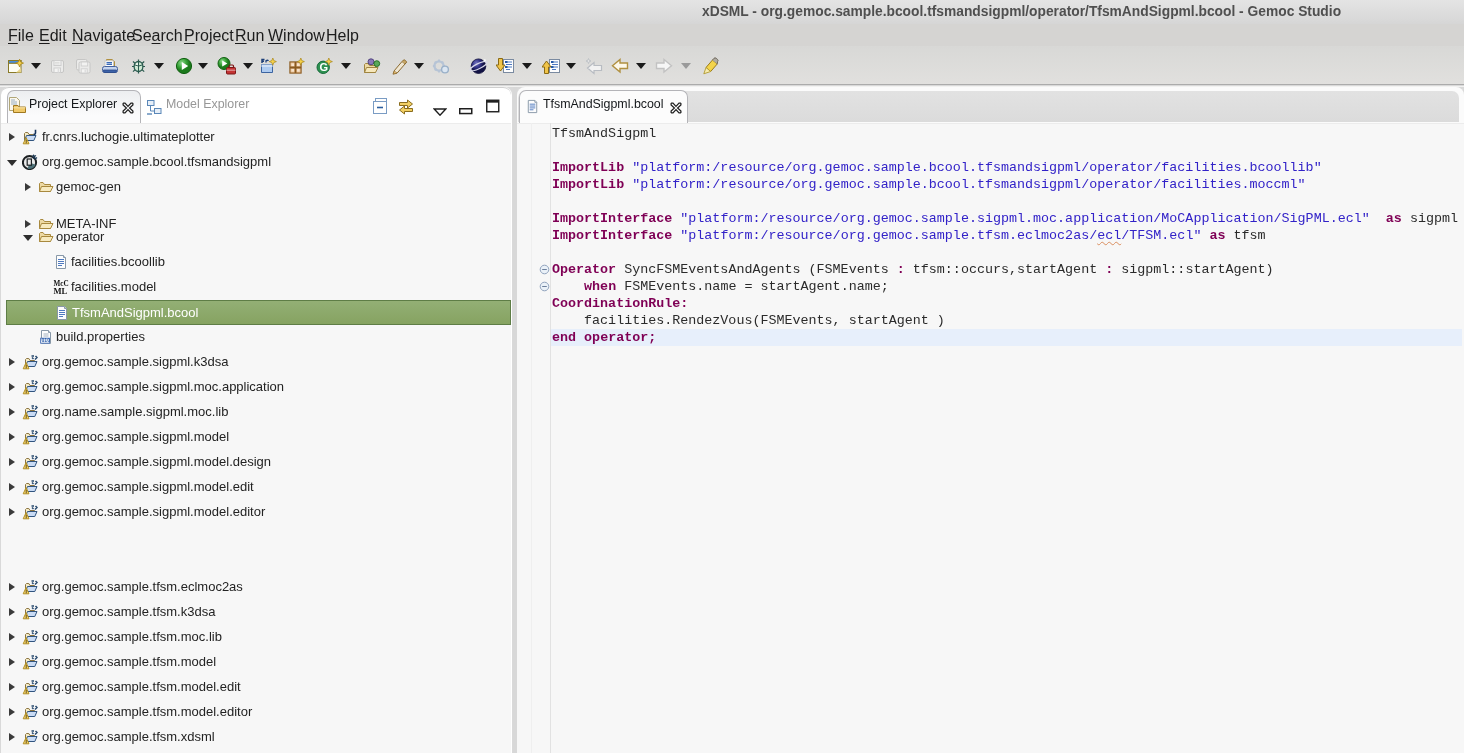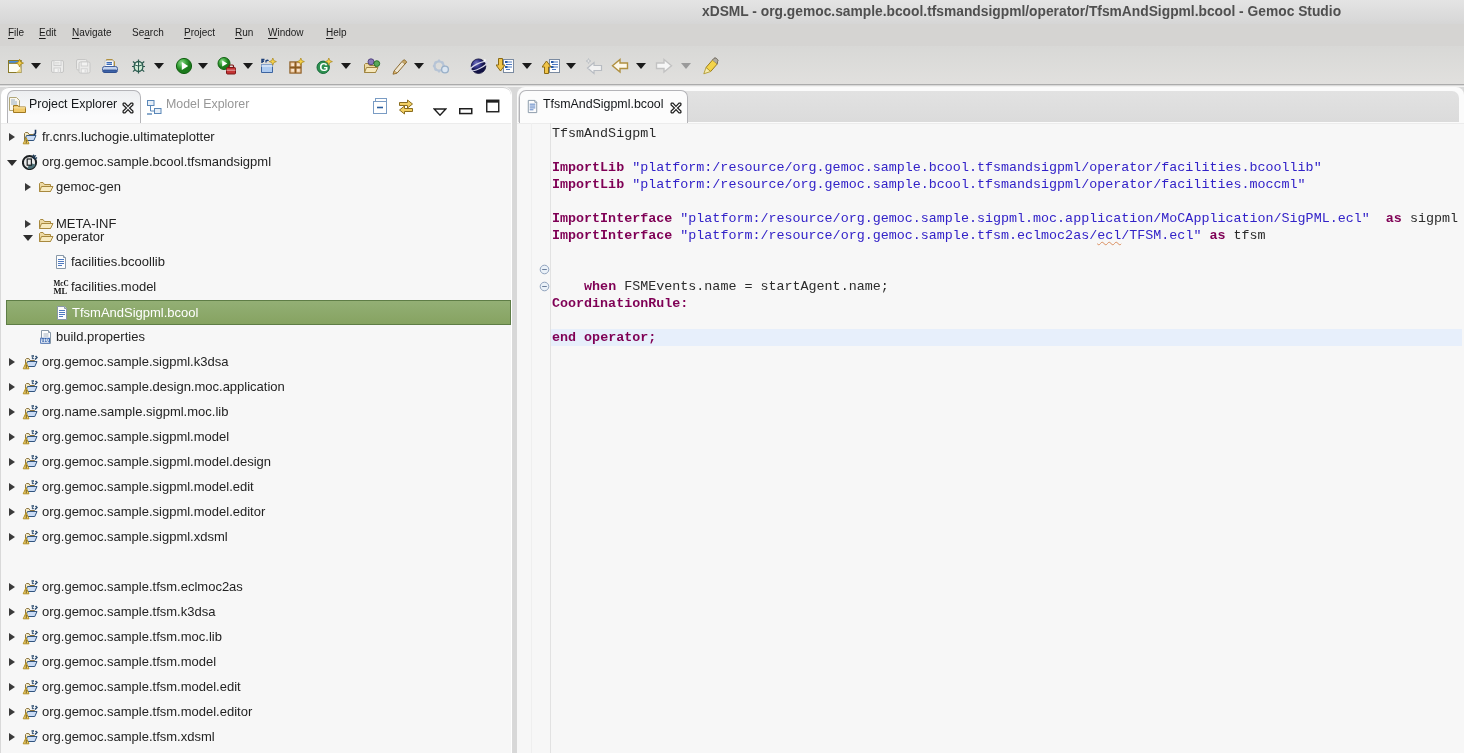--- a/index.html
+++ b/index.html
@@ -2,21 +2,21 @@
 <html><head>
 <meta charset="utf-8">
 <style>
 * { margin:0; padding:0; box-sizing:border-box; }
 html,body { width:1464px; height:753px; overflow:hidden; }
 body { font-family:"Liberation Sans", sans-serif; position:relative; background:#d9d9d9; }
 .abs { position:absolute; }
 #titlebar { left:0; top:0; width:1464px; height:24px; background:linear-gradient(#e4e4e4,#d6d6d6); }
 #title { left:702px; top:4px; font-size:13.8px; font-weight:bold; color:#4f4f4f; white-space:pre; }
 #menubar { left:0; top:24px; width:1464px; height:22px; background:#d5d4d2; }
-.mi { top:27px; font-size:10px; color:#1c1c1c; white-space:pre; }
+.mi { top:27px; font-size:16px; color:#1c1c1c; white-space:pre; }
 .mi u { text-decoration-thickness:1px; text-underline-offset:2px; }
 #toolbar { left:0; top:46px; width:1464px; height:39px; background:linear-gradient(#d8d8d6,#e1e0de); border-bottom:1px solid #ababab; }
 .dd { top:63px; width:0; height:0; border-left:5px solid transparent; border-right:5px solid transparent; border-top:6px solid #1a1a1a; }
 .dd.gray { border-top-color:#9a9a9a; }
 #leftstack { left:1px; top:87px; width:511px; height:666px; background:#ffffff; border-radius:8px 8px 0 0; }
 #lefthead { left:0; top:0; width:510px; height:36px; background:#ffffff; border-radius:8px 8px 0 0; border-top:1px solid #cfcfcf; }
 #treebg { left:0; top:36px; width:510px; height:630px; background:#f7f7f7; border-top:1px solid #ececec; }
 .tab { border:1px solid #b4b4b8; border-bottom:none; border-radius:7px 7px 0 0; }
 #ptab { left:6px; top:3px; width:134px; height:33px; background:linear-gradient(#eceef0,#fbfbfc 75%); }
 #ptablabel { left:28px; top:10px; font-size:12.4px; color:#15181b; white-space:pre; }
@@ -340,21 +340,21 @@
   <div class="abs trow" style="top:251px">
         <span class="exp-c" style="left:8px"></span>
         <span class="ticon" style="left:21px"><svg width="16" height="16" viewBox="0 0 16 16">
 <path d="M3.5 5.5 L3.5 11.5 L12.5 11.5 L12.5 6.5 L8 6.5 L6.8 4.5 L4.5 4.5 Z" fill="#f5ecc8" stroke="#8a7340" stroke-width="1"></path>
 <path d="M5.5 7.5 L15 7.5 L12.8 12.5 L3.5 12.5 Z" fill="#c9dbf5" stroke="#31557f" stroke-width="1"></path>
 <path d="M9.5 2 L12 2 M13.5 2 L15 3.5 L13 5.5 M10 3.5 L11.5 5" fill="none" stroke="#27496e" stroke-width="1.5"></path>
 <path d="M1.2 14.8 L7 14.8 L4.1 8.6 Z" fill="#f5d674" stroke="#b38f22" stroke-width="1"></path>
 <rect x="3.7" y="10.7" width="1" height="2.2" fill="#5c470e"></rect>
 <circle cx="4.2" cy="13.7" r="0.6" fill="#5c470e"></circle>
 </svg></span>
-        <span class="lbl" style="left:41px">org.gemoc.sample.design.moc.application</span>
+        <span class="lbl" style="left:41px">org.gemoc.sample.sigpml.moc.application</span>
       </div>
   <div class="abs trow" style="top:276px">
         <span class="exp-c" style="left:8px"></span>
         <span class="ticon" style="left:21px"><svg width="16" height="16" viewBox="0 0 16 16">
 <path d="M3.5 5.5 L3.5 11.5 L12.5 11.5 L12.5 6.5 L8 6.5 L6.8 4.5 L4.5 4.5 Z" fill="#f5ecc8" stroke="#8a7340" stroke-width="1"></path>
 <path d="M5.5 7.5 L15 7.5 L12.8 12.5 L3.5 12.5 Z" fill="#c9dbf5" stroke="#31557f" stroke-width="1"></path>
 <path d="M9.5 2 L12 2 M13.5 2 L15 3.5 L13 5.5 M10 3.5 L11.5 5" fill="none" stroke="#27496e" stroke-width="1.5"></path>
 <path d="M1.2 14.8 L7 14.8 L4.1 8.6 Z" fill="#f5d674" stroke="#b38f22" stroke-width="1"></path>
 <rect x="3.7" y="10.7" width="1" height="2.2" fill="#5c470e"></rect>
 <circle cx="4.2" cy="13.7" r="0.6" fill="#5c470e"></circle>
@@ -401,32 +401,20 @@
         <span class="exp-c" style="left:8px"></span>
         <span class="ticon" style="left:21px"><svg width="16" height="16" viewBox="0 0 16 16">
 <path d="M3.5 5.5 L3.5 11.5 L12.5 11.5 L12.5 6.5 L8 6.5 L6.8 4.5 L4.5 4.5 Z" fill="#f5ecc8" stroke="#8a7340" stroke-width="1"></path>
 <path d="M5.5 7.5 L15 7.5 L12.8 12.5 L3.5 12.5 Z" fill="#c9dbf5" stroke="#31557f" stroke-width="1"></path>
 <path d="M9.5 2 L12 2 M13.5 2 L15 3.5 L13 5.5 M10 3.5 L11.5 5" fill="none" stroke="#27496e" stroke-width="1.5"></path>
 <path d="M1.2 14.8 L7 14.8 L4.1 8.6 Z" fill="#f5d674" stroke="#b38f22" stroke-width="1"></path>
 <rect x="3.7" y="10.7" width="1" height="2.2" fill="#5c470e"></rect>
 <circle cx="4.2" cy="13.7" r="0.6" fill="#5c470e"></circle>
 </svg></span>
         <span class="lbl" style="left:41px">org.gemoc.sample.sigpml.model.editor</span>
-      </div>
-  <div class="abs trow" style="top:401px">
-        <span class="exp-c" style="left:8px"></span>
-        <span class="ticon" style="left:21px"><svg width="16" height="16" viewBox="0 0 16 16">
-<path d="M3.5 5.5 L3.5 11.5 L12.5 11.5 L12.5 6.5 L8 6.5 L6.8 4.5 L4.5 4.5 Z" fill="#f5ecc8" stroke="#8a7340" stroke-width="1"></path>
-<path d="M5.5 7.5 L15 7.5 L12.8 12.5 L3.5 12.5 Z" fill="#c9dbf5" stroke="#31557f" stroke-width="1"></path>
-<path d="M9.5 2 L12 2 M13.5 2 L15 3.5 L13 5.5 M10 3.5 L11.5 5" fill="none" stroke="#27496e" stroke-width="1.5"></path>
-<path d="M1.2 14.8 L7 14.8 L4.1 8.6 Z" fill="#f5d674" stroke="#b38f22" stroke-width="1"></path>
-<rect x="3.7" y="10.7" width="1" height="2.2" fill="#5c470e"></rect>
-<circle cx="4.2" cy="13.7" r="0.6" fill="#5c470e"></circle>
-</svg></span>
-        <span class="lbl" style="left:41px">org.gemoc.sample.sigpml.xdsml</span>
       </div>
   <div class="abs trow" style="top:451px">
         <span class="exp-c" style="left:8px"></span>
         <span class="ticon" style="left:21px"><svg width="16" height="16" viewBox="0 0 16 16">
 <path d="M3.5 5.5 L3.5 11.5 L12.5 11.5 L12.5 6.5 L8 6.5 L6.8 4.5 L4.5 4.5 Z" fill="#f5ecc8" stroke="#8a7340" stroke-width="1"></path>
 <path d="M5.5 7.5 L15 7.5 L12.8 12.5 L3.5 12.5 Z" fill="#c9dbf5" stroke="#31557f" stroke-width="1"></path>
 <path d="M9.5 2 L12 2 M13.5 2 L15 3.5 L13 5.5 M10 3.5 L11.5 5" fill="none" stroke="#27496e" stroke-width="1.5"></path>
 <path d="M1.2 14.8 L7 14.8 L4.1 8.6 Z" fill="#f5d674" stroke="#b38f22" stroke-width="1"></path>
 <rect x="3.7" y="10.7" width="1" height="2.2" fill="#5c470e"></rect>
 <circle cx="4.2" cy="13.7" r="0.6" fill="#5c470e"></circle>
@@ -530,16 +518,18 @@
     <circle cx="5.5" cy="5.5" r="4.3" fill="#eaf1f8" stroke="#91a3bd" stroke-width="1"></circle>
     <line x1="3.2" y1="5.5" x2="7.8" y2="5.5" stroke="#6c7f9c" stroke-width="1"></line>
     <circle cx="5.5" cy="22.5" r="4.3" fill="#eaf1f8" stroke="#91a3bd" stroke-width="1"></circle>
     <line x1="3.2" y1="22.5" x2="7.8" y2="22.5" stroke="#6c7f9c" stroke-width="1"></line>
   </svg>
   <div class="cl" style="top:2px">TfsmAndSigpml</div>
   <div class="cl" style="top:36px"><span class="kw">ImportLib</span> <span class="str">"platform:/resource/org.gemoc.sample.bcool.tfsmandsigpml/operator/facilities.bcoollib"</span></div>
   <div class="cl" style="top:53px"><span class="kw">ImportLib</span> <span class="str">"platform:/resource/org.gemoc.sample.bcool.tfsmandsigpml/operator/facilities.moccml"</span></div>
   <div class="cl" style="top:87px"><span class="kw">ImportInterface</span> <span class="str">"platform:/resource/org.gemoc.sample.sigpml.moc.application/MoCApplication/SigPML.ecl"</span>  <span class="kw">as</span> sigpml</div>
   <div class="cl" style="top:104px"><span class="kw">ImportInterface</span> <span class="str">"platform:/resource/org.gemoc.sample.tfsm.eclmoc2as/</span><span class="str sq">ecl</span><span class="str">/TFSM.ecl"</span> <span class="kw">as</span> tfsm</div>
+  <div class="cl" style="top:138px"><span class="kw">Operator</span> SyncFSMEventsAndAgents (FSMEvents <span class="kw">:</span> tfsm::occurs,startAgent <span class="kw">:</span> sigpml::startAgent)</div>
   <div class="cl" style="top:155px">    <span class="kw">when</span> FSMEvents.name = startAgent.name;</div>
   <div class="cl" style="top:172px"><span class="kw">CoordinationRule:</span></div>
+  <div class="cl" style="top:189px">    facilities.RendezVous(FSMEvents, startAgent )</div>
   <div class="cl" style="top:206px"><span class="kw">end</span> <span class="kw">operator;</span></div>
 </div>
 
 </body></html>

